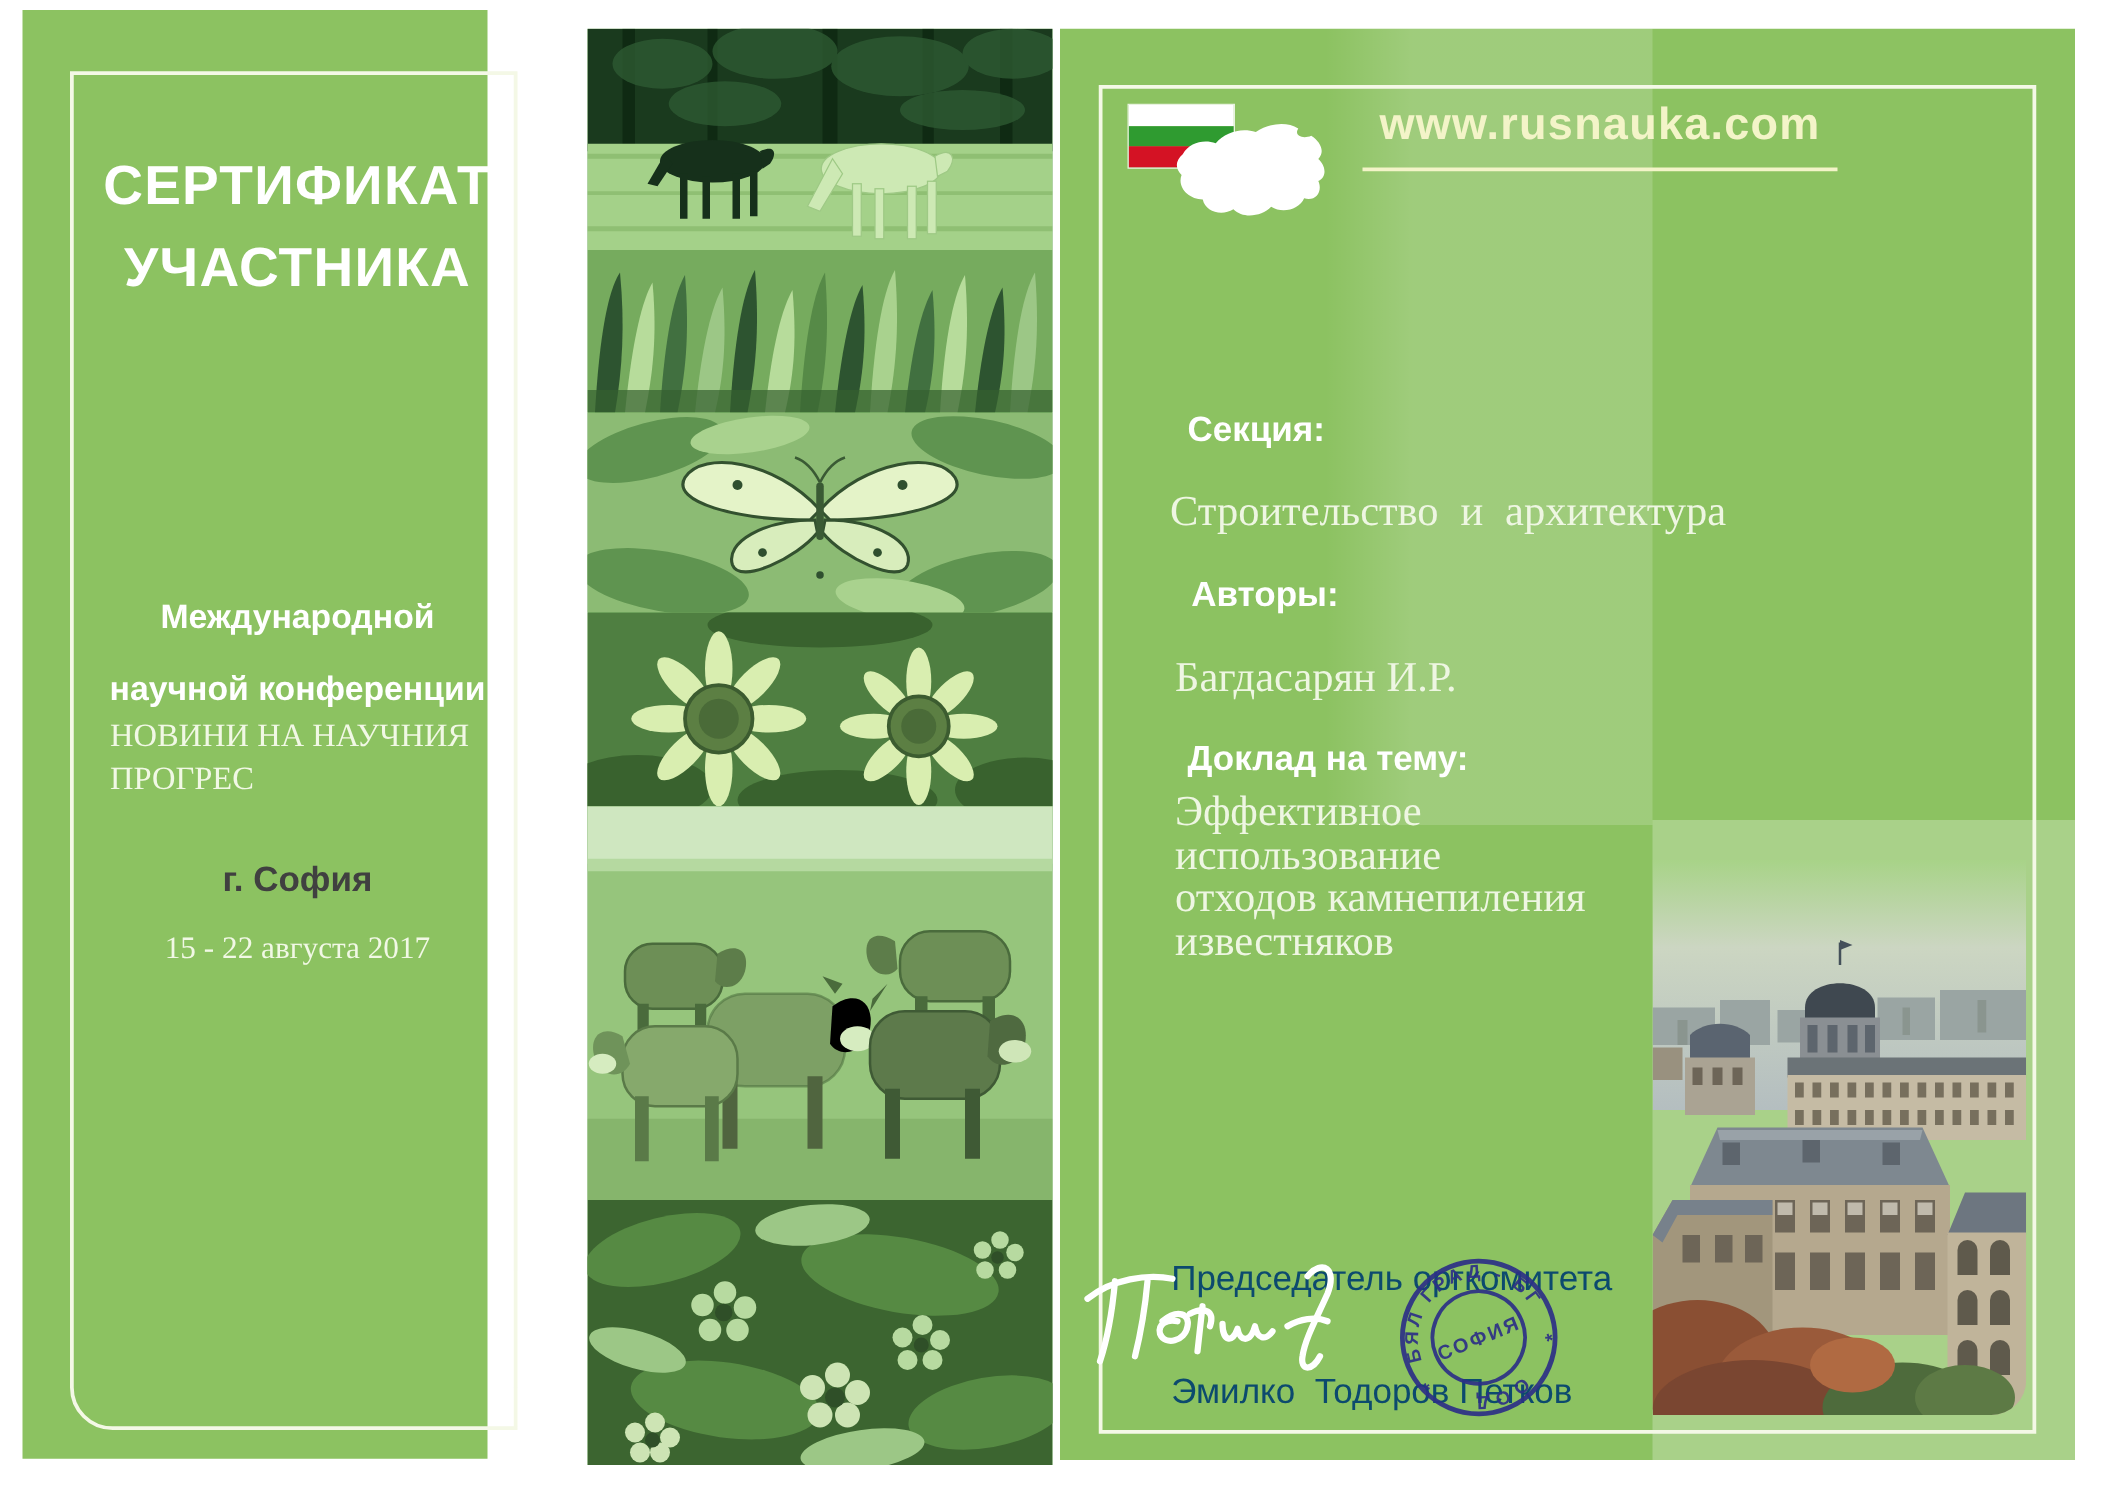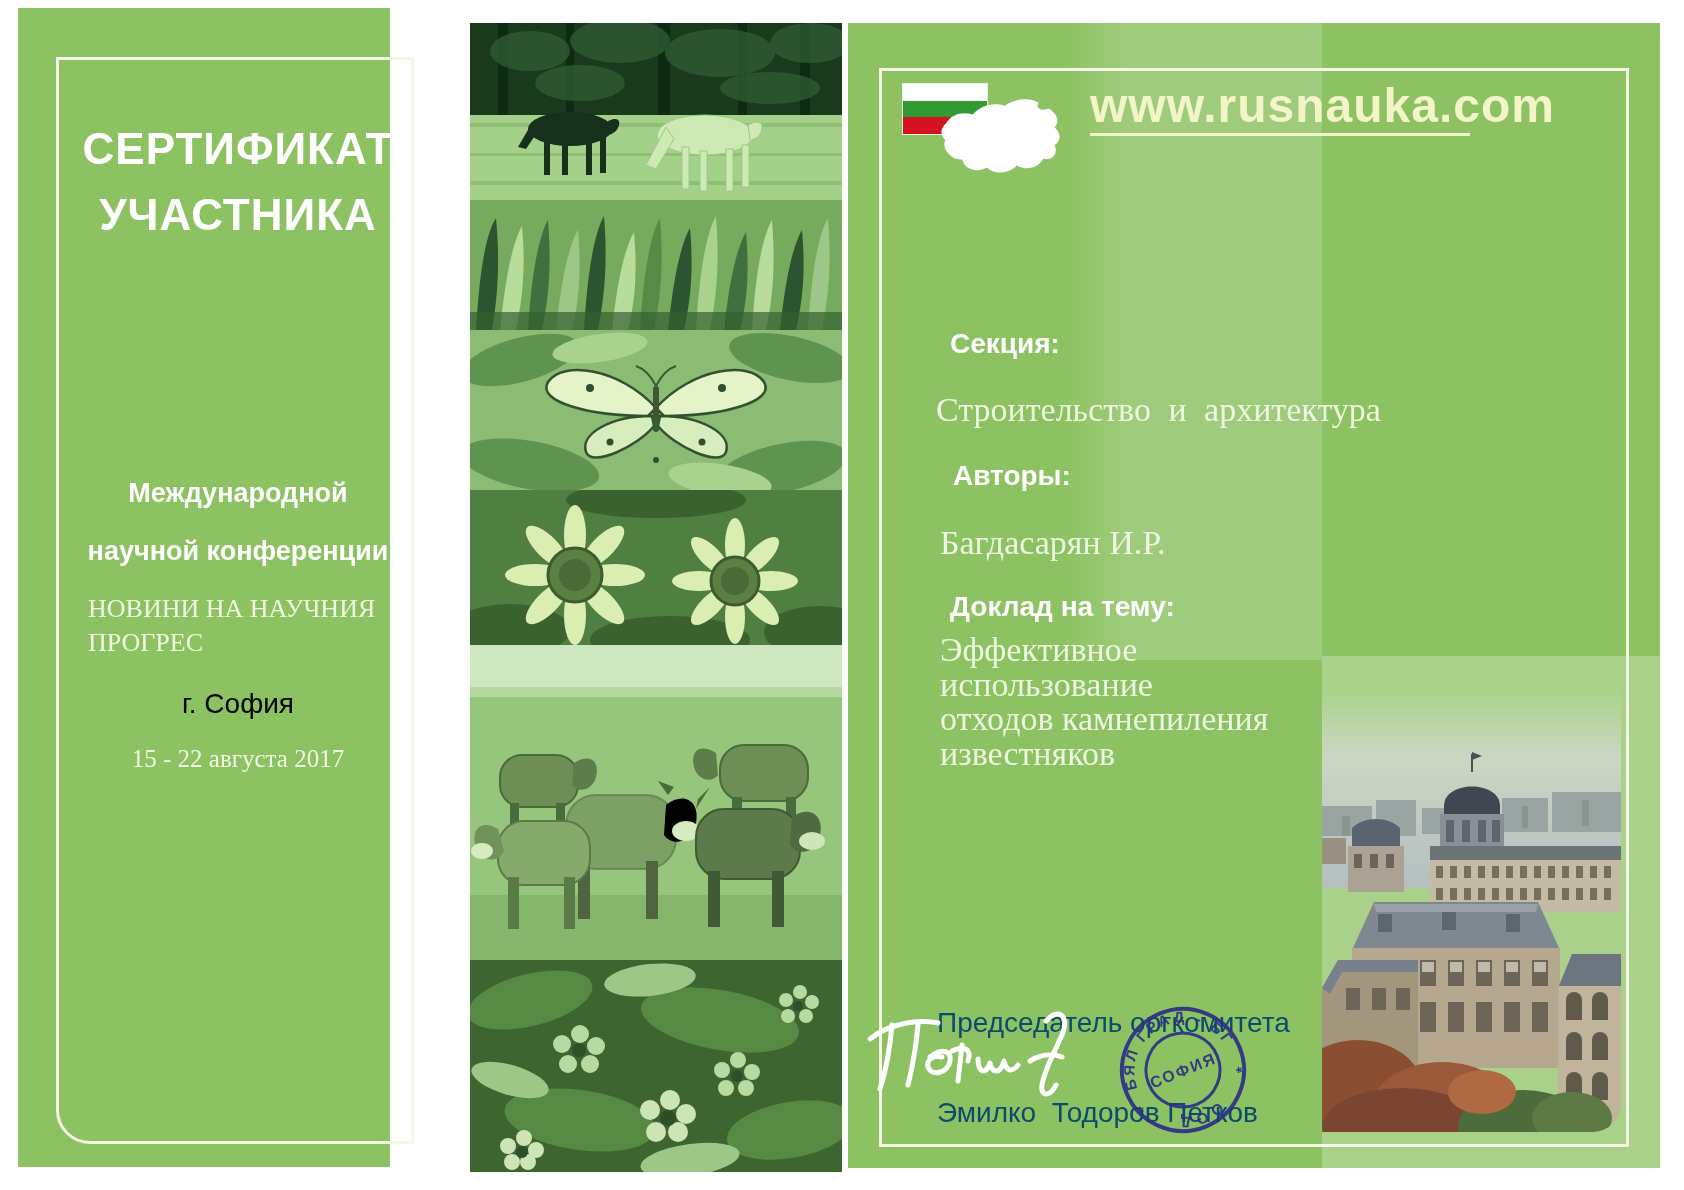--- a/index.html
+++ b/index.html
@@ -20,42 +20,42 @@
             background:linear-gradient(to right, rgba(255,255,255,0) 0, rgba(255,255,255,.17) 70px, rgba(255,255,255,.17) 100%);}
   .pale-bottom{position:absolute;left:474px;top:633px;width:338px;height:512px;background:rgba(255,255,255,.26);}
 
   
   .cert-title{position:absolute;left:40px;top:108px;width:360px;text-align:center;color:#ffffff;
               font-size:44px;font-weight:bold;line-height:66px;letter-spacing:1px;}
   .lp-sub{position:absolute;width:380px;left:30px;text-align:center;color:#ffffff;
           font-size:27px;font-weight:bold;}
   .lp-sub1{top:470px;}
   .lp-sub2{top:528px;}
-  .lp-conf{position:absolute;left:70px;top:584px;width:300px;color:#f1f8e5;
+  .lp-conf{position:absolute;left:70px;top:564px;width:300px;color:#f1f8e5;
            font-family:"Liberation Serif", serif;font-size:26px;line-height:34px;}
-  .lp-city{position:absolute;left:30px;top:680px;width:380px;text-align:center;color:#000000;
-           font-size:28px;font-weight:normal;}
+  .lp-city{position:absolute;left:30px;top:680px;width:380px;text-align:center;color:#404040;
+           font-size:28px;font-weight:bold;}
   .lp-dates{position:absolute;left:30px;top:737px;width:380px;text-align:center;color:#f1f8e5;
             font-family:"Liberation Serif", serif;font-size:25px;}
 
   
   .strip{position:absolute;left:470px;top:23px;width:372px;height:1149px;background:#6fa85e;}
   .strip svg{display:block;}
 
   
   .flag{position:absolute;left:55px;top:61px;width:84px;height:50px;outline:1px solid rgba(255,255,255,.8);}
   .flag div{width:100%;height:33.34%;}
   .flag .f-white{background:#ffffff;}
   .flag .f-green{background:#2f9b30;}
   .flag .f-red{background:#d41224;}
   .bg-map{position:absolute;left:85px;top:67px;width:132px;height:98px;}
 
   .site-link{position:absolute;left:242px;top:55px;width:380px;text-align:center;
-             color:#f3f4c8;font-size:48px;font-weight:bold;letter-spacing:1px;
-             text-decoration:none;border-bottom:3px solid #f3f4c8;padding-bottom:0;}
+             color:#f3f4c8;font-size:36px;font-weight:bold;letter-spacing:1px;
+             text-decoration:none;border-bottom:3px solid #f3f4c8;padding-bottom:14px;}
 
   .fld-label{position:absolute;color:#ffffff;font-size:28px;font-weight:bold;}
   .fld-serif{position:absolute;color:#eef6e2;font-family:"Liberation Serif", serif;font-size:34px;}
   .lbl-section{left:102px;top:305px;}
   .val-section{left:88px;top:368px;word-spacing:9px;}
   .lbl-authors{left:105px;top:437px;}
   .val-authors{left:92px;top:466px;margin-top:35px;}
   .lbl-topic{left:102px;top:568px;}
   .val-topic{left:92px;top:610px;width:330px;line-height:34.5px;}
 

